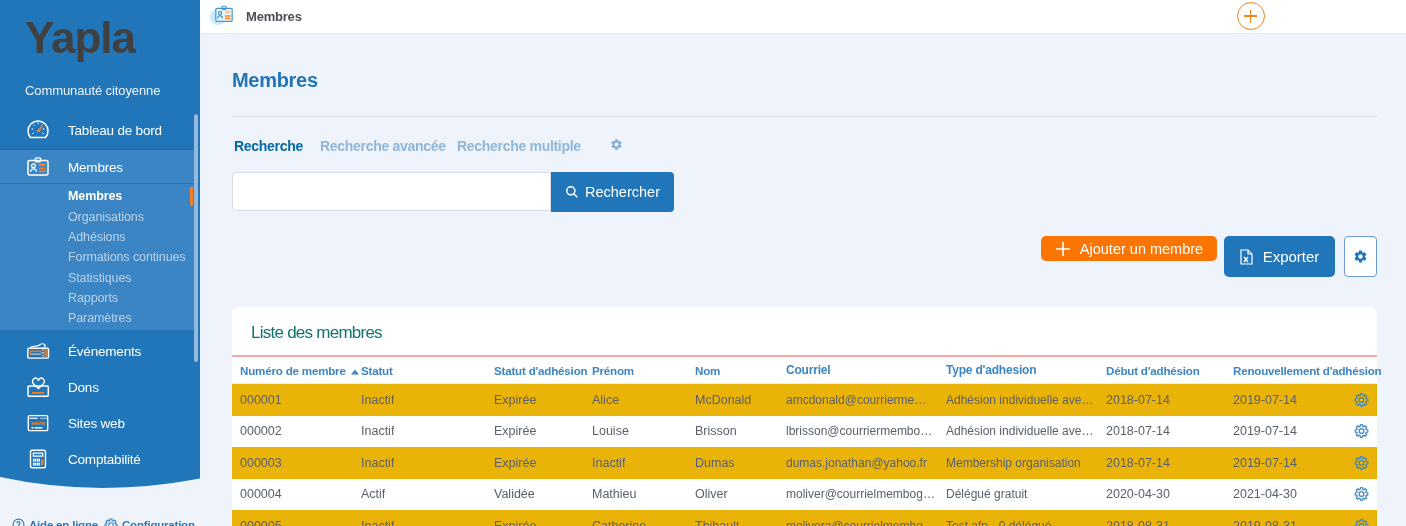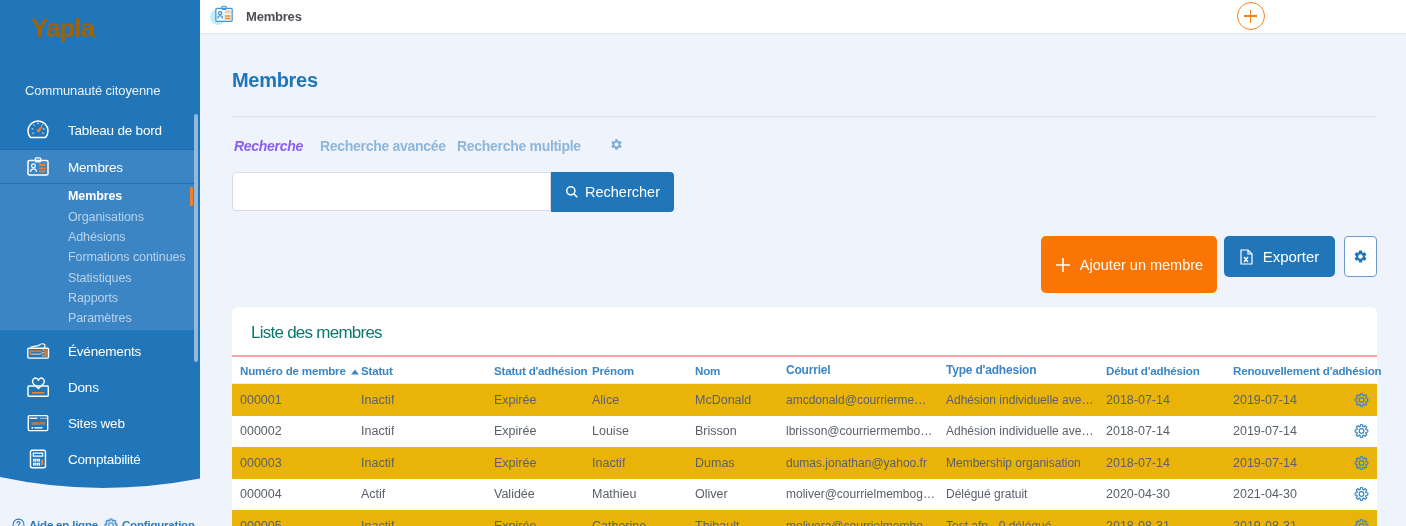--- a/index.html
+++ b/index.html
@@ -12,48 +12,48 @@
           border-bottom:1px solid #e3e7f0;}
   #crumbtxt{left:246px;top:9px;font-size:13px;color:#4b4f55;font-weight:bold;letter-spacing:-0.2px;}
   #plusbtn{left:1237px;top:2px;width:28px;height:28px;border-radius:50%;
            border:1.5px solid #f5821f;box-sizing:border-box;}
   #plusbtn:before{content:"";position:absolute;left:6px;top:12.3px;width:13px;height:1.6px;background:#f5821f;}
   #plusbtn:after{content:"";position:absolute;left:11.7px;top:6.5px;width:1.6px;height:13px;background:#f5821f;}
 
   
   #sidebar{left:0;top:0;width:200px;height:477px;background:#2176b9;}
   #sidecurve{left:0;top:477px;}
-  #logo{left:31px;top:13px;font-size:26px;font-weight:bold;color:#a16207;letter-spacing:-1px;}
+  #logo{left:25px;top:13px;font-size:44px;font-weight:bold;color:#404040;letter-spacing:-1px;}
   #orgname{left:25px;top:83px;font-size:13px;color:#eaf2fa;letter-spacing:-0.1px;}
   .navrow{left:0;width:200px;height:36px;padding-left:48px;}
   .navtxt{position:absolute;left:68px;top:50%;transform:translateY(-50%);
           font-size:13.5px;color:#fff;letter-spacing:-0.2px;}
   .navicon{position:absolute;left:26px;top:50%;transform:translateY(-50%);width:24px;height:24px;}
   #panel{left:0;top:149px;width:193.5px;height:181px;background:#3c85c4;}
   #panel .sep{position:absolute;left:0;top:33.5px;width:100%;height:1px;background:#2a71ae;}
   .subitem{position:absolute;left:68px;font-size:12.5px;color:#b9d2ea;letter-spacing:-0.1px;}
   .subactive{color:#fff;font-weight:bold;}
   #sbthumb{left:194px;top:114px;width:3.5px;height:248px;background:#93b9dc;border-radius:2px;}
   #orangethumb{left:190px;top:186.5px;width:2.7px;height:19px;background:#f08028;border-radius:1px;}
   #aide{left:12px;top:518px;font-size:11.5px;font-weight:bold;color:#2b7aba;letter-spacing:-0.2px;display:flex;align-items:center;gap:4px;}
   #config{left:104px;top:518px;font-size:11.5px;font-weight:bold;color:#2b7aba;letter-spacing:-0.2px;display:flex;align-items:center;gap:4px;}
 
   
   #h1{left:232px;top:69px;font-size:20px;font-weight:bold;color:#2176b9;letter-spacing:-0.3px;}
   #divider{left:232px;top:116px;width:1145px;height:1px;background:#d9dfea;}
   .tab{top:138px;font-size:14px;font-weight:bold;color:#8fb6d9;letter-spacing:-0.3px;}
-  #tab1{left:234px;color:#8b5cf6;font-style:italic;}
+  #tab1{left:234px;color:#0369a1;}
   #tab2{left:320px;}
   #tab3{left:457px;}
   #tabgear{left:610px;top:138px;}
   #searchbox{left:232px;top:172px;width:319px;height:39px;background:#fff;
              border:1px solid #d6dbe4;border-radius:4px 0 0 4px;box-sizing:border-box;}
   #searchbtn{left:551px;top:172px;width:123px;height:40px;background:#2176ba;border-radius:0 4px 4px 0;
              color:#fff;font-size:14.5px;display:flex;align-items:center;justify-content:center;gap:6px;}
-  #addbtn{left:1041px;top:236px;width:176px;height:57px;background:#fa7503;border-radius:5px;
+  #addbtn{left:1041px;top:236px;width:176px;height:25px;background:#fa7503;border-radius:5px;
           color:#fff;font-size:14.5px;display:flex;align-items:center;justify-content:center;gap:9px;}
   #expbtn{left:1224px;top:236px;width:111px;height:41px;background:#2176ba;border-radius:5px;
           color:#fff;font-size:15px;display:flex;align-items:center;justify-content:center;gap:10px;}
   #gearbtn{left:1344px;top:236px;width:33px;height:41px;background:#fff;border:1px solid #6d9bd0;
            border-radius:4px;box-sizing:border-box;display:flex;align-items:center;justify-content:center;}
 
   
   #card{left:232px;top:307px;width:1145px;height:219px;background:#fff;border-radius:6px 6px 0 0;}
   #cardtitle{left:19px;top:16px;font-size:17px;font-weight:normal;color:#0f766e;letter-spacing:-0.75px;}
   #thead{left:0;top:48px;width:1145px;height:29px;border-top:2px solid #fca5a5;border-bottom:1px solid #e9edf3;box-sizing:border-box;}

